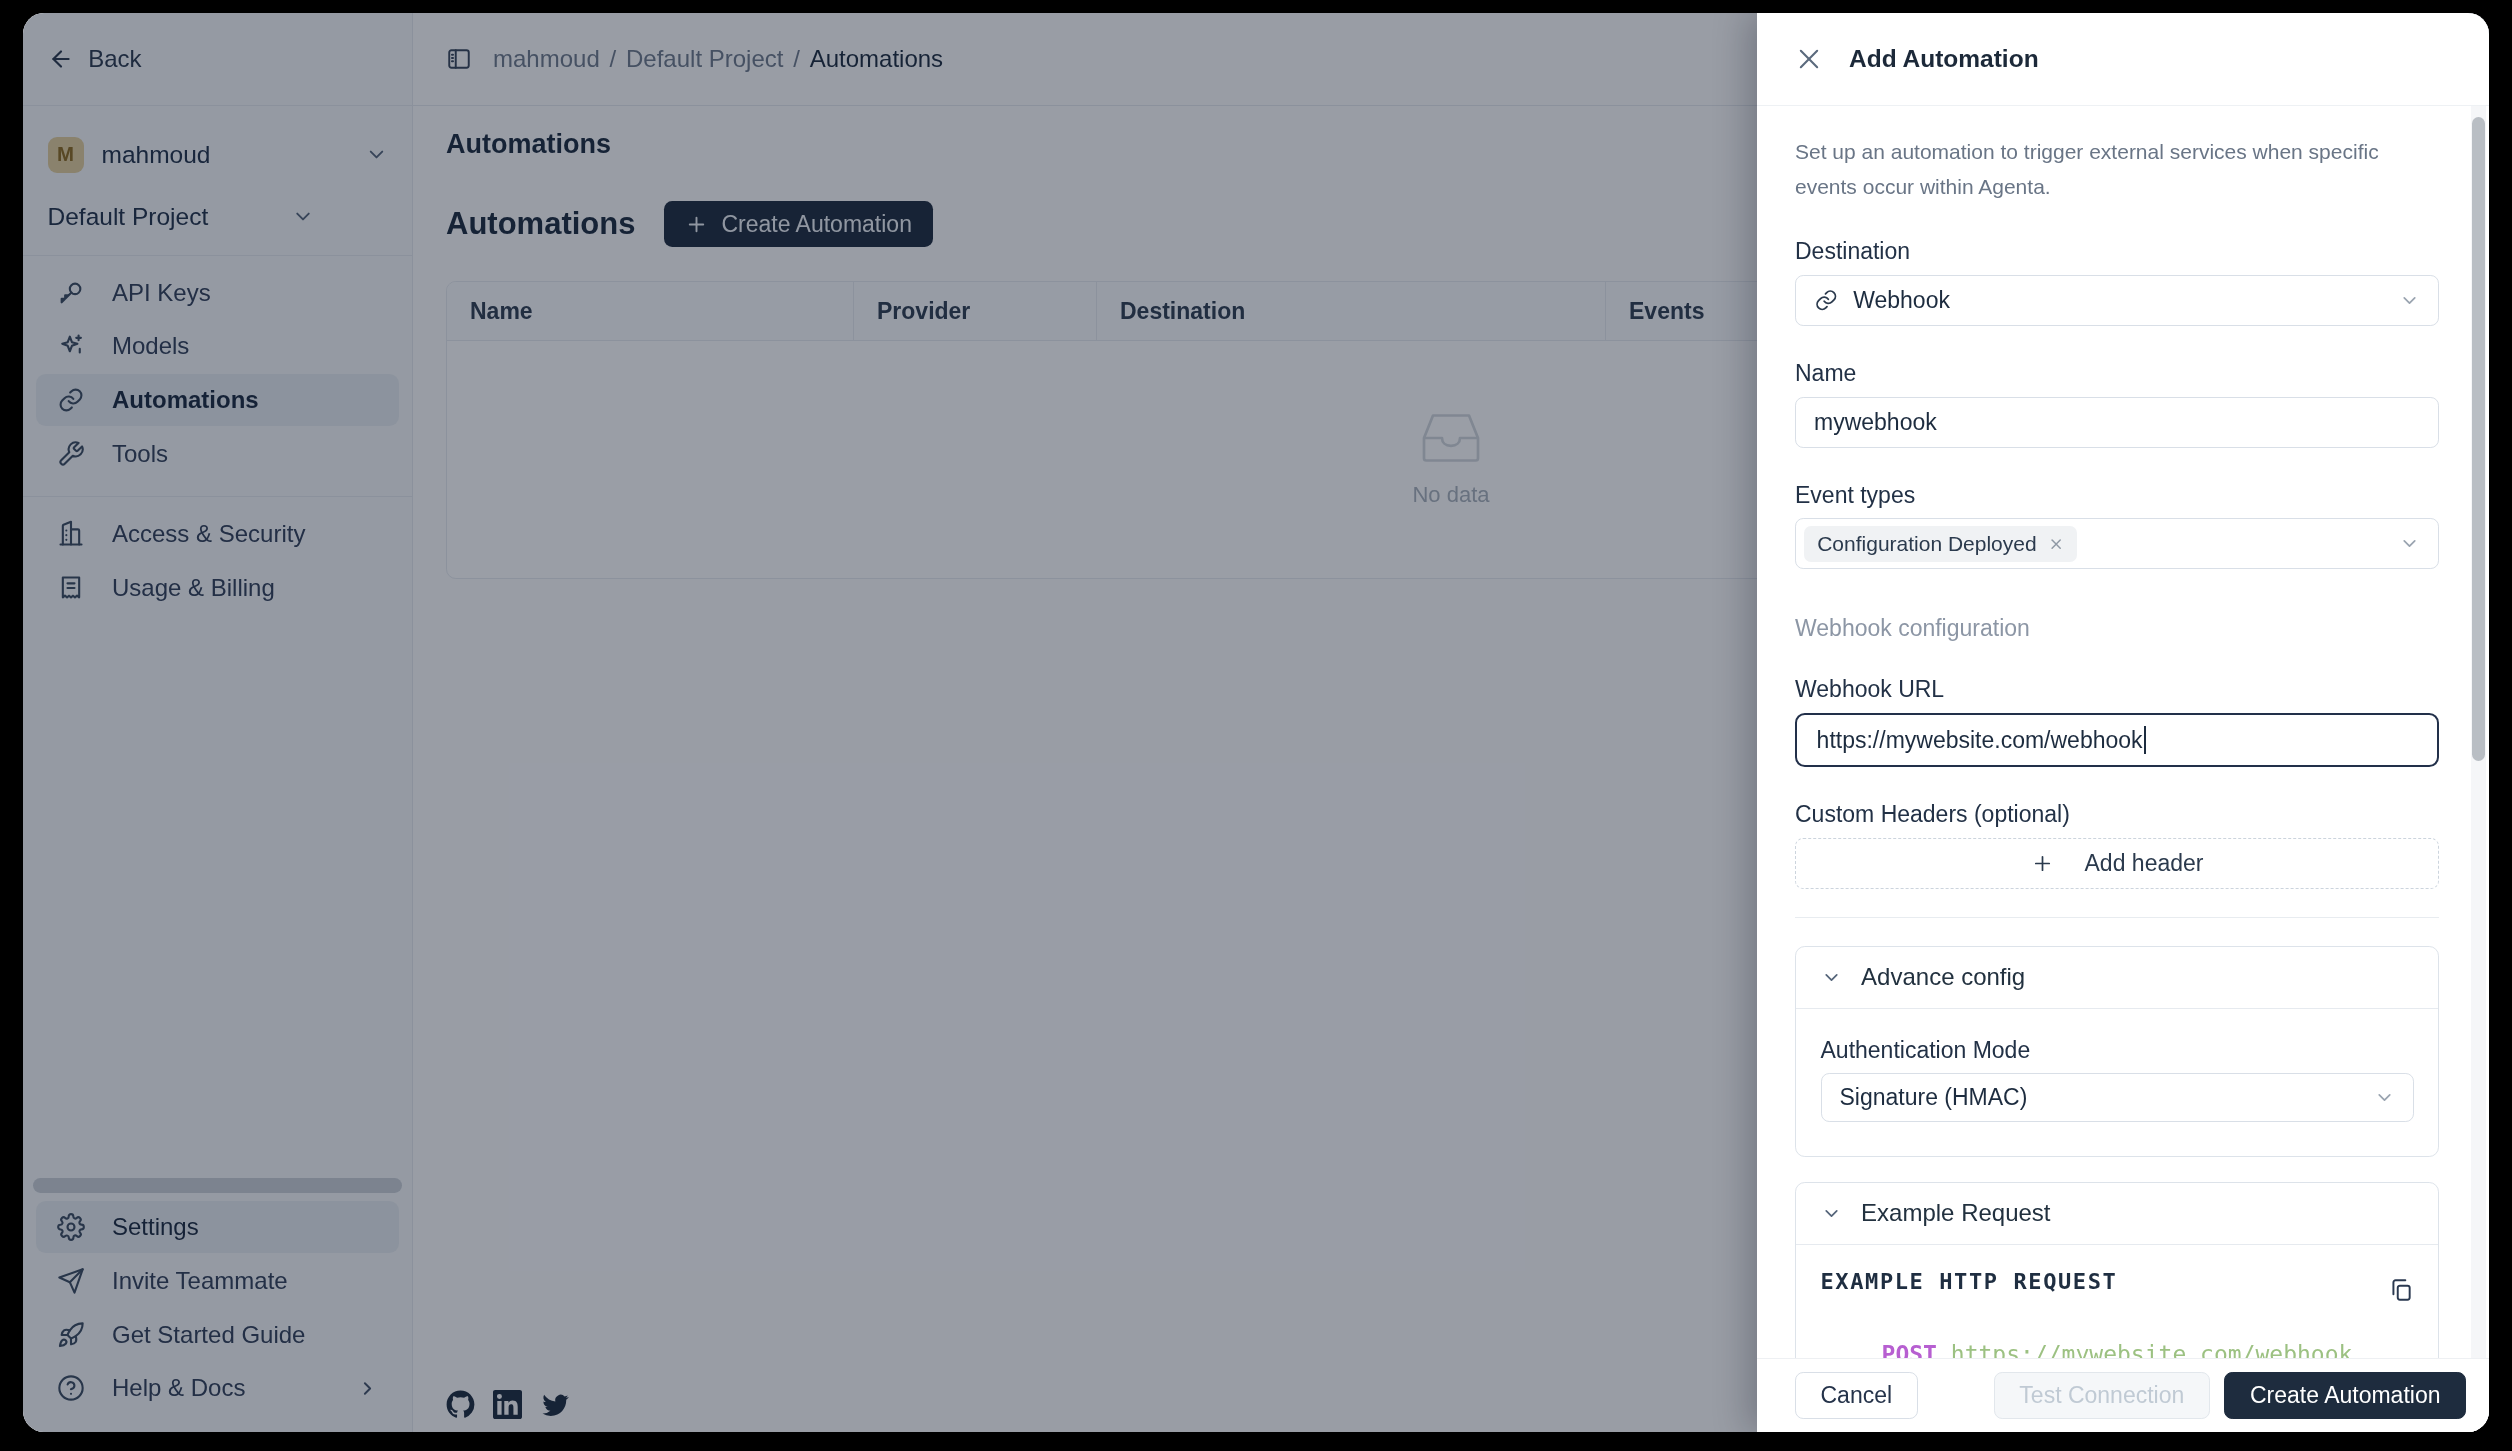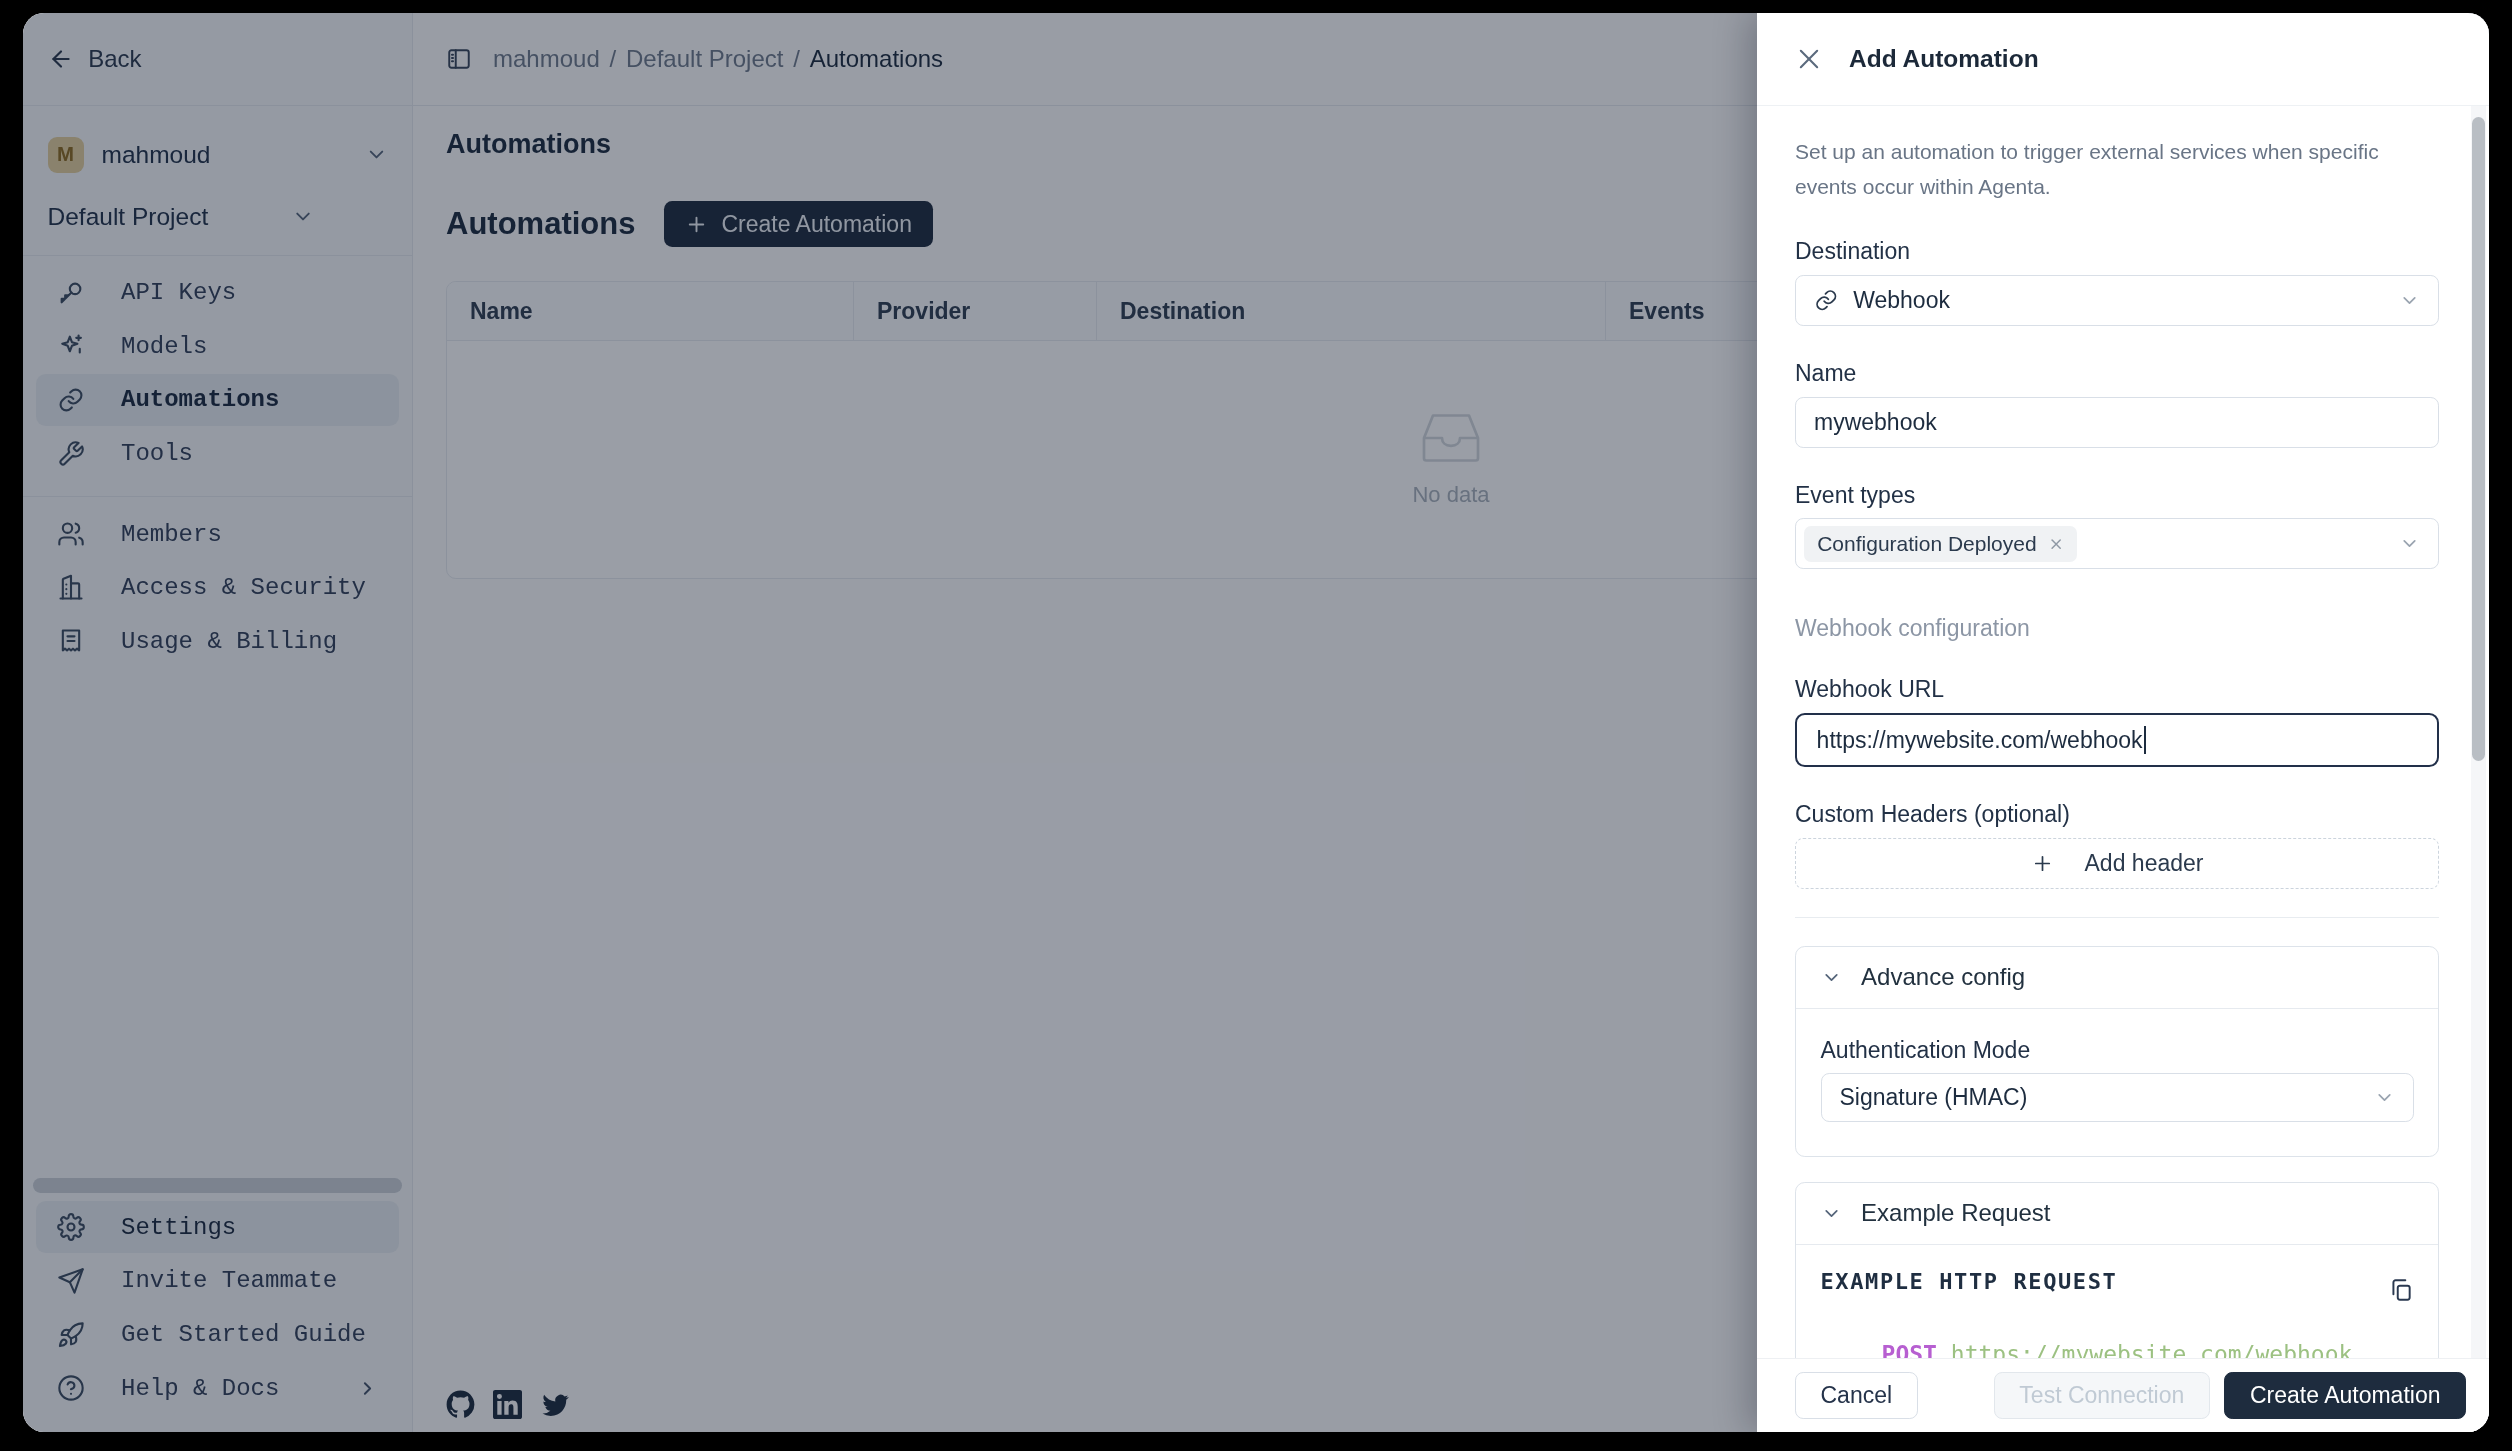--- a/index.html
+++ b/index.html
@@ -19,22 +19,22 @@
   .row-between { display:flex; align-items:center; }
   .sb-user { margin-top:14.7px; height:52px; }
   .avatar { width:36px; height:36px; border-radius:9px; background:#e3cf9d; color:#8d6b22;
             display:flex; align-items:center; justify-content:center; font-size:20.4px; font-weight:bold; }
   .sb-user-name { margin-left:18px; font-size:24.5px; color:#22324a; flex:1; }
   .sb-project { margin-top:13px; height:46px; font-size:24.5px; color:#22324a; }
   .sb-project span { flex:1; }
   .chev { color:#55657a; }
   .sb-div { height:0.8px; background:var(--border-light); margin:14.7px 0 0; }
   .sb-nav { padding:11.4px 13px 0; }
-  .nav-item { height:52px; display:flex; align-items:center; gap:36px; padding:0 21px; border-radius:9.8px;
-              font-size:24px; color:#33415a; margin-bottom:1.6px; cursor:pointer;font-family:Liberation Mono, monospace; }
+  .nav-item { height:52px; display:flex; align-items:center; gap:27px; padding:0 21px; border-radius:9.8px;
+              font-size:24px; color:#33415a; margin-bottom:1.6px; cursor:pointer; }
   .nav-item.active { background:var(--hover-bg); color:#1b2a40; font-weight:bold; }
   .nav-item .ic { width:28px; height:28px; color:#3c4c61; flex:none; }
   .sb-spacer { flex:1; }
   .sb-scrollpill { height:14.7px; border-radius:7.4px; background:#cbd1d8; margin:0 9.8px 8.2px; }
   .sb-bottom { padding:0 13px 16.3px; }
   .nav-item .chev-r { margin-left:auto; color:#44536a; }
 
   
   .main { flex:1; display:flex; flex-direction:column; background:#fdfdfe; position:relative; }
   .main-header { height:93px; border-bottom:0.8px solid var(--border-light); display:flex; align-items:center;
@@ -193,31 +193,20 @@
         <span>Tools</span>
       </div>
     </nav>
 
     <div class="sb-div"></div>
 
     <nav class="sb-nav">
       <div class="nav-item">
         <span class="ic">
           <svg viewBox="0 0 24 24" fill="none" stroke="currentColor" stroke-width="1.8" stroke-linecap="round" stroke-linejoin="round">
-              <path d="M16 21v-2a4 4 0 0 0-4-4H6a4 4 0 0 0-4 4v2"></path>
-              <circle cx="9" cy="7" r="4"></circle>
-              <path d="M22 21v-2a4 4 0 0 0-3-3.87"></path>
-              <path d="M16 3.13a4 4 0 0 1 0 7.75"></path>
-            </svg>
-        </span>
-        <span>Members</span>
-      </div>
-      <div class="nav-item">
-        <span class="ic">
-          <svg viewBox="0 0 24 24" fill="none" stroke="currentColor" stroke-width="1.8" stroke-linecap="round" stroke-linejoin="round">
               <path d="M3 21h18"></path>
               <path d="M5 21V5a1 1 0 0 1 .6-.92L12 1.5V21"></path>
               <path d="M12 8h6a1 1 0 0 1 1 1v12"></path>
               <path d="M8 9h.01M8 13h.01M8 17h.01"></path>
             </svg>
         </span>
         <span>Access &amp; Security</span>
       </div>
       <div class="nav-item">
         <span class="ic">

